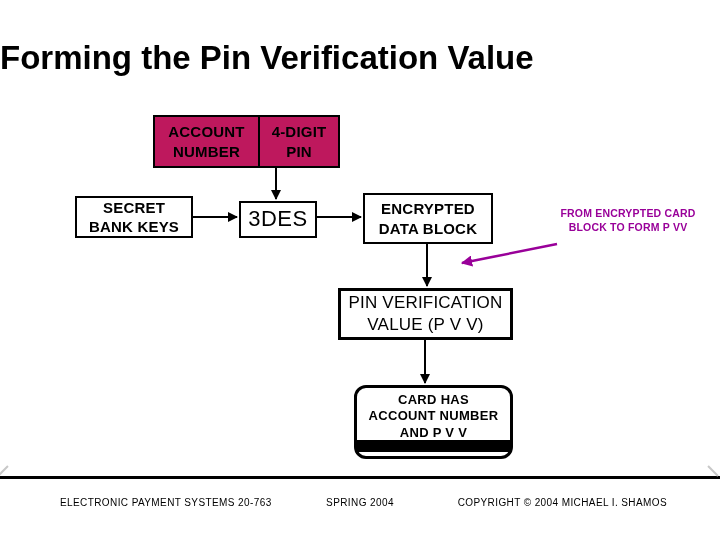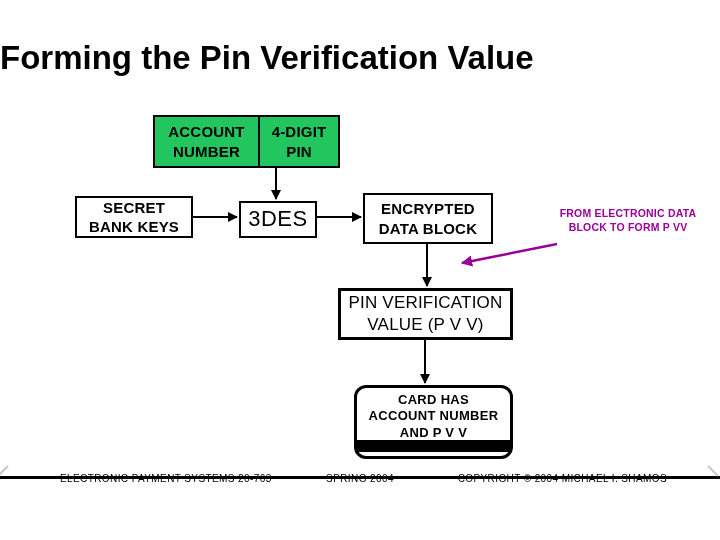--- a/index.html
+++ b/index.html
@@ -10,21 +10,21 @@
   .title{
     position:absolute;left:0;right:0;top:38px;text-align:left;
     font-size:33px;font-weight:bold;line-height:1.2;letter-spacing:0px;
   }
   .connectors{position:absolute;left:0;top:0;width:720px;height:540px;}
   .box{
     position:absolute;box-sizing:border-box;border:2px solid #000;background:#fff;
     display:flex;flex-direction:column;align-items:center;justify-content:center;
     text-align:center;font-weight:bold;font-size:15px;line-height:1.3;letter-spacing:0.2px;
   }
-  .split-box{position:absolute;box-sizing:border-box;border:2px solid #000;background:#22c55e;display:flex;}
+  .split-box{position:absolute;box-sizing:border-box;border:2px solid #000;background:#be185d;display:flex;}
   .cell{
     box-sizing:border-box;display:flex;flex-direction:column;align-items:center;justify-content:center;
     text-align:center;font-weight:bold;font-size:15px;line-height:1.3;letter-spacing:0.2px;
   }
   .cell-left{width:105px;border-right:2px solid #000;}
   .cell-right{flex:1;}
   .des-box{font-size:22px;font-weight:normal;letter-spacing:0.5px;}
   .pvv-box{border-width:3px;font-size:17px;font-weight:normal;letter-spacing:0.2px;line-height:1.3;}
   .card{
     position:absolute;box-sizing:border-box;border:3px solid #000;border-radius:12px;background:#fff;
@@ -33,21 +33,21 @@
   .card-text{padding-top:4px;}
   .stripe{position:absolute;left:0;right:0;top:52px;height:12px;background:#000;}
   .note{
     position:absolute;left:538px;top:207px;width:180px;text-align:center;
     color:var(--accent,#990099);font-weight:bold;font-size:10.5px;line-height:1.3;letter-spacing:0.2px;
   }
   .footer-rule{position:absolute;left:0;top:476px;width:720px;height:3px;background:#000;}
   .corner-tick{position:absolute;width:14px;height:2px;background:#c8c8c8;}
   .tick-left{left:-4px;top:470px;transform:rotate(-45deg);}
   .tick-right{left:706px;top:470px;transform:rotate(45deg);}
-  .footer-text{position:absolute;top:473px;font-size:10px;letter-spacing:0.4px;white-space:nowrap;}
+  .footer-text{position:absolute;top:497px;font-size:10px;letter-spacing:0.4px;white-space:nowrap;}
   .footer-left{left:60px;}
   .footer-center{left:0;right:0;text-align:center;}
   .footer-right{right:53px;padding-left:37px;}
 </style>
 </head>
 <body>
 
 <div class="slide">
 
   <div class="title">Forming the Pin Verification Value</div>
@@ -88,21 +88,21 @@
   <div class="box des-box" style="left:239px;top:201px;width:78px;height:37px;">
     <span>3DES</span>
   </div>
 
   <div class="box" style="left:363px;top:193px;width:130px;height:51px;">
     <span>ENCRYPTED</span>
     <span>DATA BLOCK</span>
   </div>
 
   <div class="note">
-    <div>FROM ELECTRONIC DATA</div>
+    <div>FROM ENCRYPTED CARD</div>
     <div>BLOCK TO FORM P VV</div>
   </div>
 
   <div class="box pvv-box" style="left:338px;top:288px;width:175px;height:52px;">
     <span>PIN VERIFICATION</span>
     <span>VALUE (P V V)</span>
   </div>
 
   <div class="card" style="left:354px;top:385px;width:159px;height:74px;">
     <div class="card-text">

